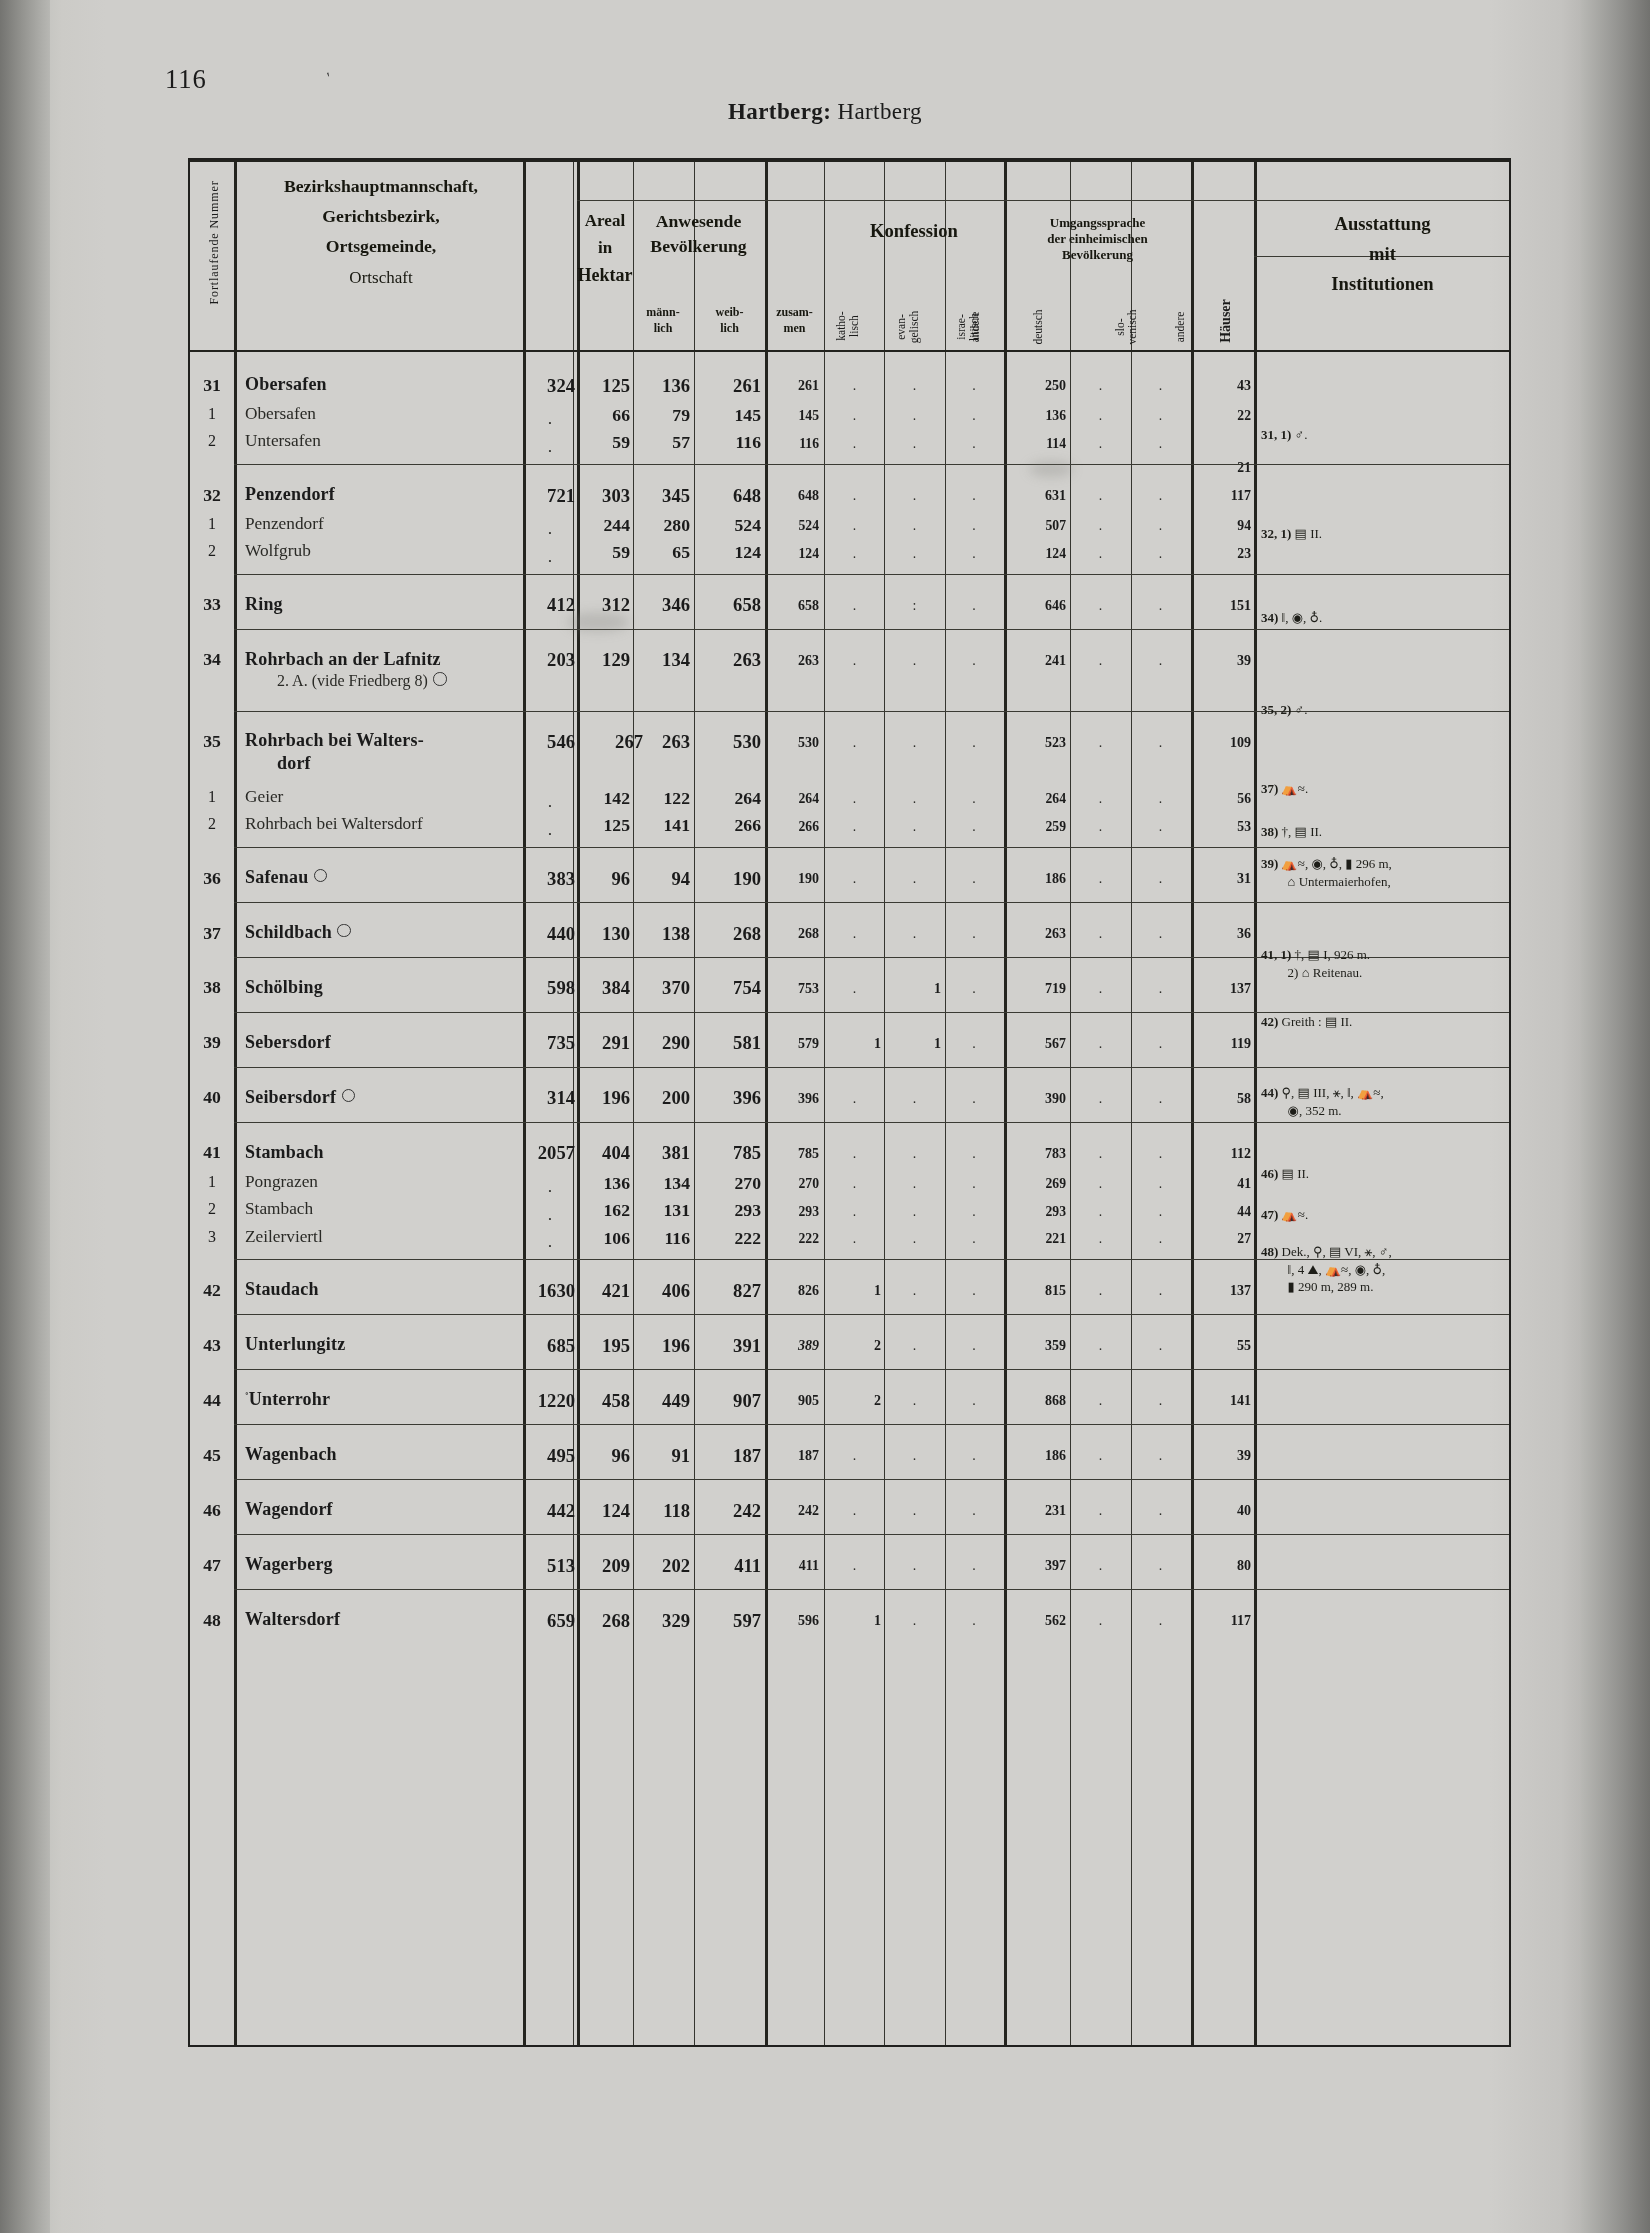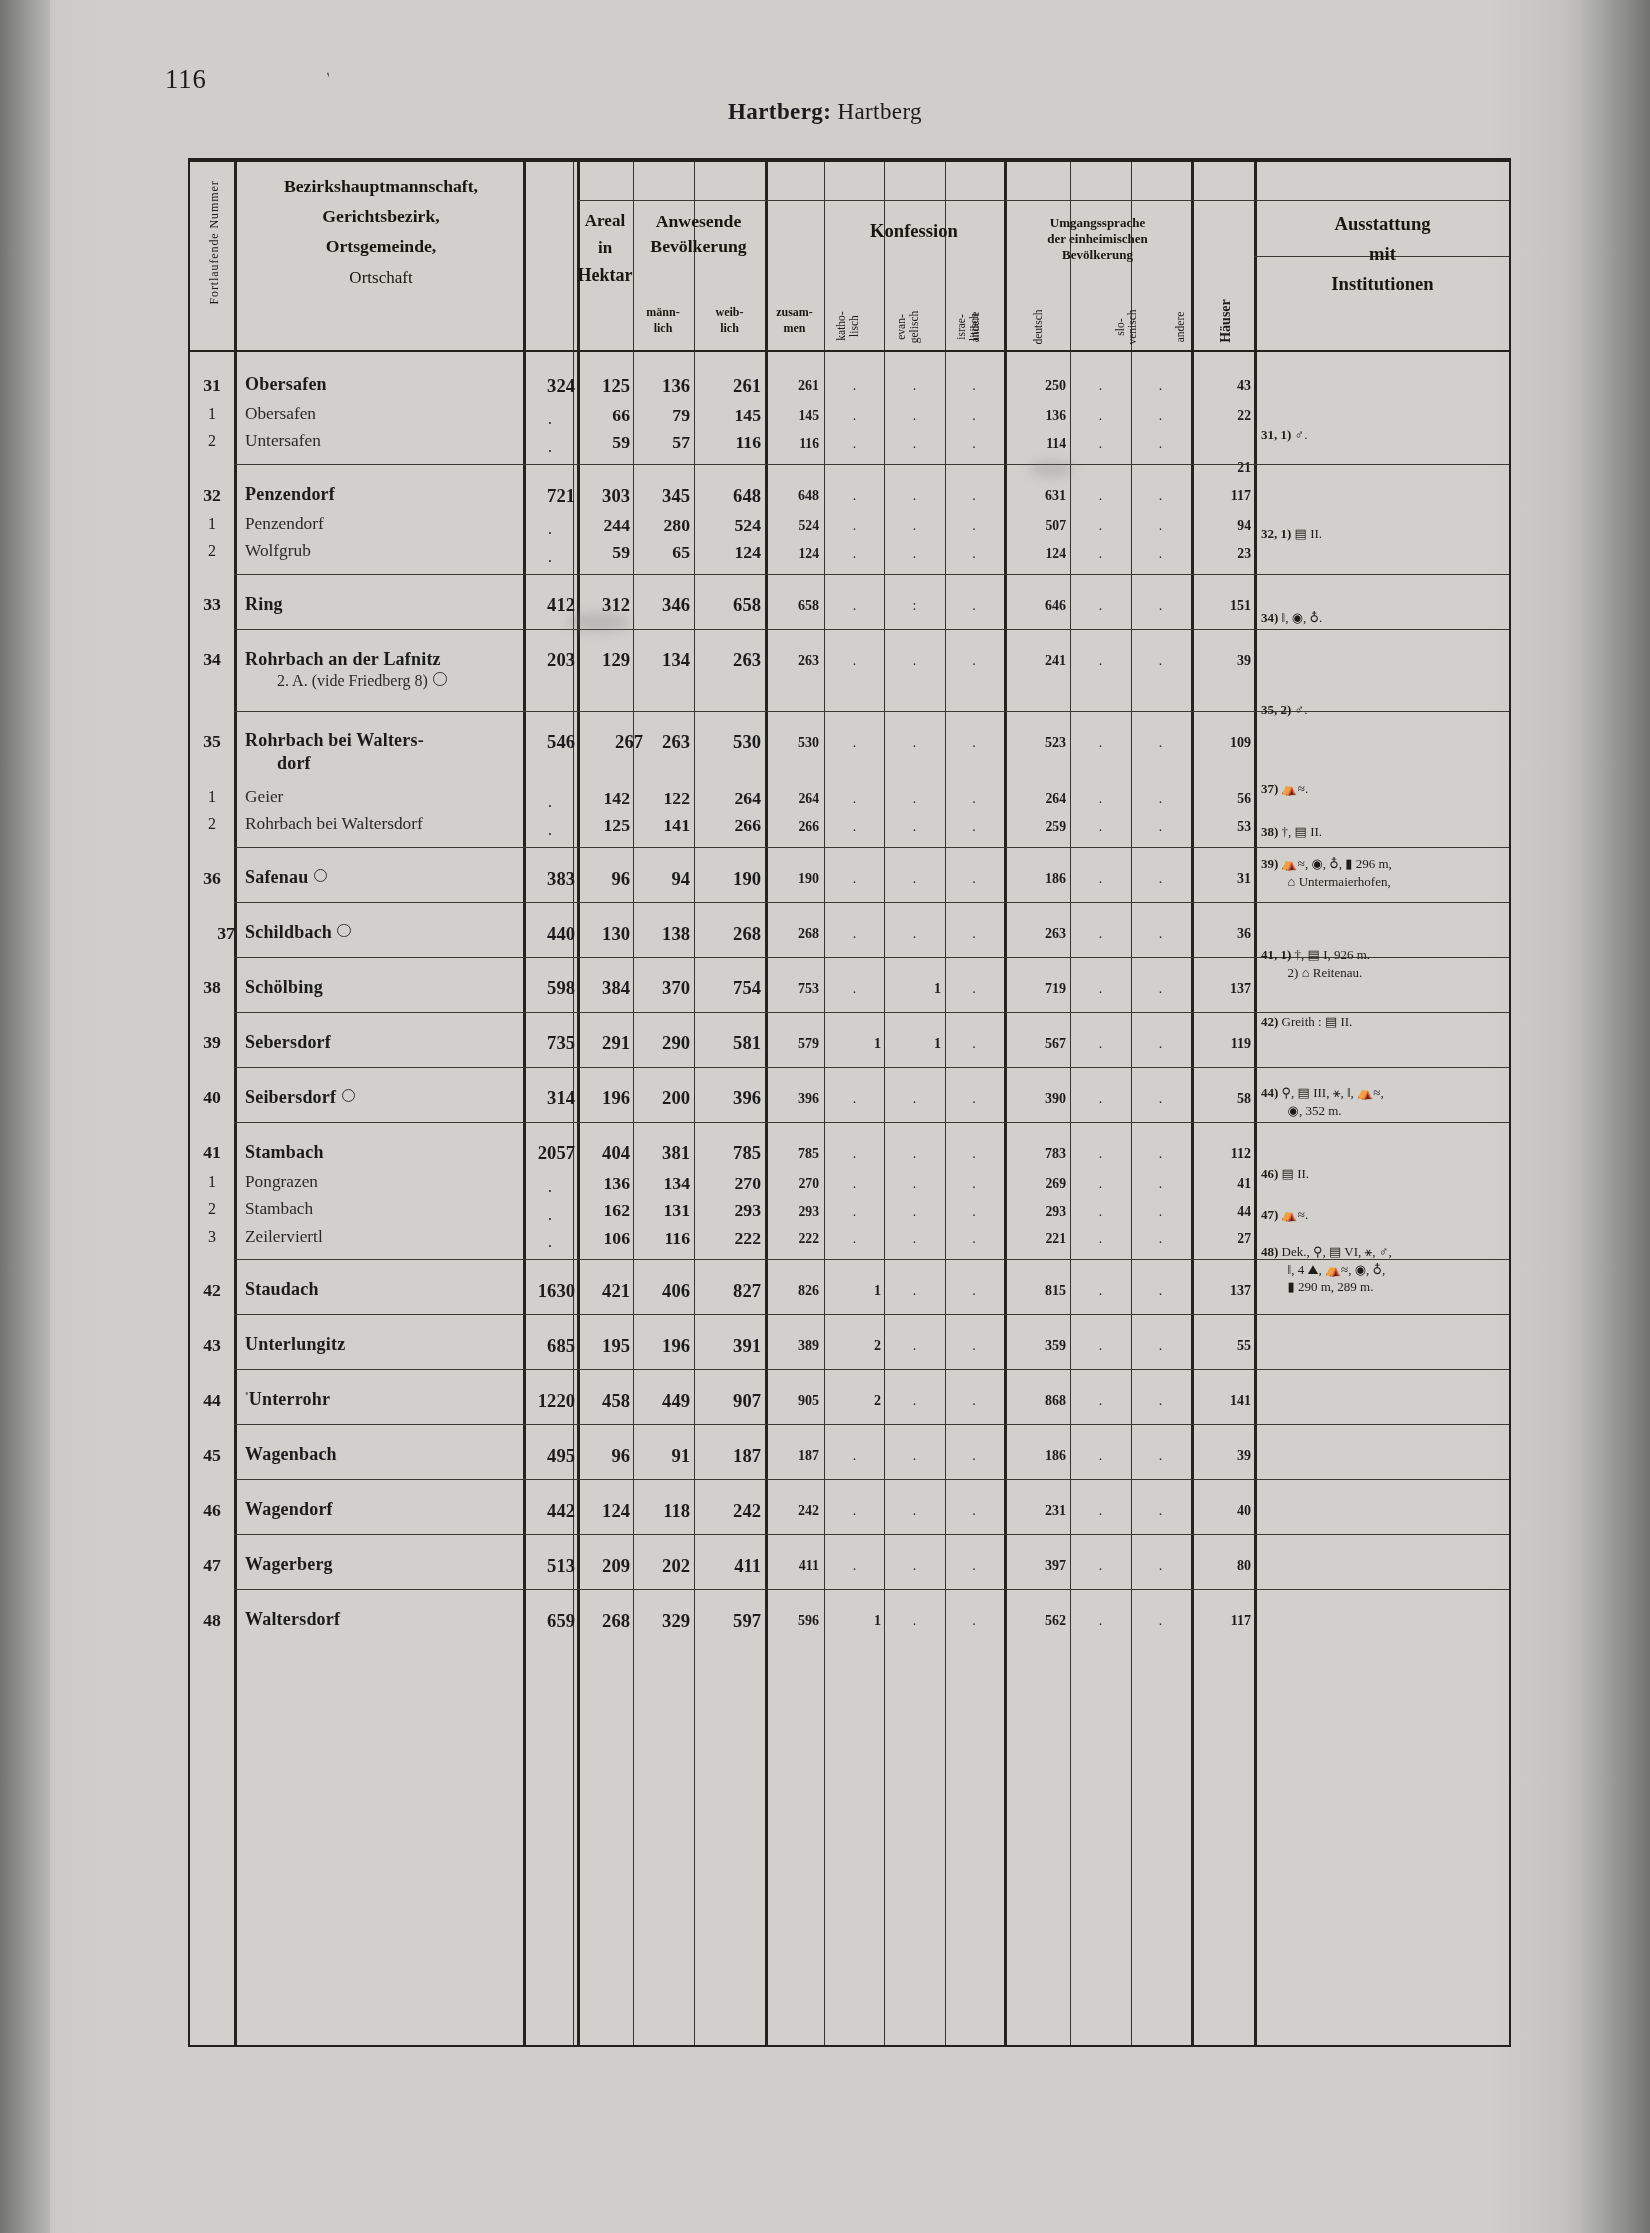--- a/index.html
+++ b/index.html
@@ -349,21 +349,21 @@
       <div class="num" style="left: 507px; top: 708px; width: 64px; font-size: 18.6px;">190</div>
       <div class="num" style="left: 578px; top: 711px; width: 51px; font-size: 14px;">190</div>
       <div class="dot" style="left: 638px; top: 711px; width: 53px; font-size: 14px; text-align: center;">.</div>
       <div class="dot" style="left: 698px; top: 711px; width: 53px; font-size: 14px; text-align: center;">.</div>
       <div class="dot" style="left: 758px; top: 711px; width: 52px; font-size: 14px; text-align: center;">.</div>
       <div class="num" style="left: 817px; top: 711px; width: 59px; font-size: 14px;">186</div>
       <div class="dot" style="left: 884px; top: 711px; width: 53px; font-size: 14px; text-align: center;">.</div>
       <div class="dot" style="left: 944px; top: 711px; width: 53px; font-size: 14px; text-align: center;">.</div>
       <div class="num" style="left: 1005px; top: 711px; width: 56px; font-size: 14px;">31</div>
       <div class="hline" style="top: 742px; left: 44px; right: 0px;"></div>
-      <div class="idx" style="left: 14px; top: 763px; width: 44px;">37</div>
+      <div class="idx" style="left: 0px; top: 763px; width: 44px;">37</div>
       <div class="nm gem" style="left: 55px; top: 762px;">Schildbach<span class="circ"></span></div>
       <div class="num" style="left: 335px; top: 763px; width: 50px; font-size: 18.6px;">440</div>
       <div class="num" style="left: 390px; top: 763px; width: 50px; font-size: 18.6px;">130</div>
       <div class="num" style="left: 447px; top: 763px; width: 53px; font-size: 18.6px;">138</div>
       <div class="num" style="left: 507px; top: 763px; width: 64px; font-size: 18.6px;">268</div>
       <div class="num" style="left: 578px; top: 766px; width: 51px; font-size: 14px;">268</div>
       <div class="dot" style="left: 638px; top: 766px; width: 53px; font-size: 14px; text-align: center;">.</div>
       <div class="dot" style="left: 698px; top: 766px; width: 53px; font-size: 14px; text-align: center;">.</div>
       <div class="dot" style="left: 758px; top: 766px; width: 52px; font-size: 14px; text-align: center;">.</div>
       <div class="num" style="left: 817px; top: 766px; width: 59px; font-size: 14px;">263</div>
@@ -487,21 +487,21 @@
       <div class="dot" style="left: 884px; top: 1123px; width: 53px; font-size: 14px; text-align: center;">.</div>
       <div class="dot" style="left: 944px; top: 1123px; width: 53px; font-size: 14px; text-align: center;">.</div>
       <div class="num" style="left: 1005px; top: 1123px; width: 56px; font-size: 14px;">137</div>
       <div class="hline" style="top: 1154px; left: 44px; right: 0px;"></div>
       <div class="idx" style="left: 0px; top: 1175px; width: 44px;">43</div>
       <div class="nm gem" style="left: 55px; top: 1174px;">Unterlungitz</div>
       <div class="num" style="left: 335px; top: 1175px; width: 50px; font-size: 18.6px;">685</div>
       <div class="num" style="left: 390px; top: 1175px; width: 50px; font-size: 18.6px;">195</div>
       <div class="num" style="left: 447px; top: 1175px; width: 53px; font-size: 18.6px;">196</div>
       <div class="num" style="left: 507px; top: 1175px; width: 64px; font-size: 18.6px;">391</div>
-      <div class="num" style="left: 578px; top: 1178px; width: 51px; font-size: 14px;">389</div>
+      <div class="num" style="left: 578px; top: 1178px; width: 51px; font-size: 14px; font-style: italic;">389</div>
       <div class="num" style="left: 638px; top: 1178px; width: 53px; font-size: 14px;">2</div>
       <div class="dot" style="left: 698px; top: 1178px; width: 53px; font-size: 14px; text-align: center;">.</div>
       <div class="dot" style="left: 758px; top: 1178px; width: 52px; font-size: 14px; text-align: center;">.</div>
       <div class="num" style="left: 817px; top: 1178px; width: 59px; font-size: 14px;">359</div>
       <div class="dot" style="left: 884px; top: 1178px; width: 53px; font-size: 14px; text-align: center;">.</div>
       <div class="dot" style="left: 944px; top: 1178px; width: 53px; font-size: 14px; text-align: center;">.</div>
       <div class="num" style="left: 1005px; top: 1178px; width: 56px; font-size: 14px;">55</div>
       <div class="hline" style="top: 1209px; left: 44px; right: 0px;"></div>
       <div class="idx" style="left: 0px; top: 1230px; width: 44px;">44</div>
       <div class="nm gem" style="left: 55px; top: 1229px;"><span style="font-size: 10.6px; vertical-align: 5.3px;">˚</span>Unterrohr</div>

